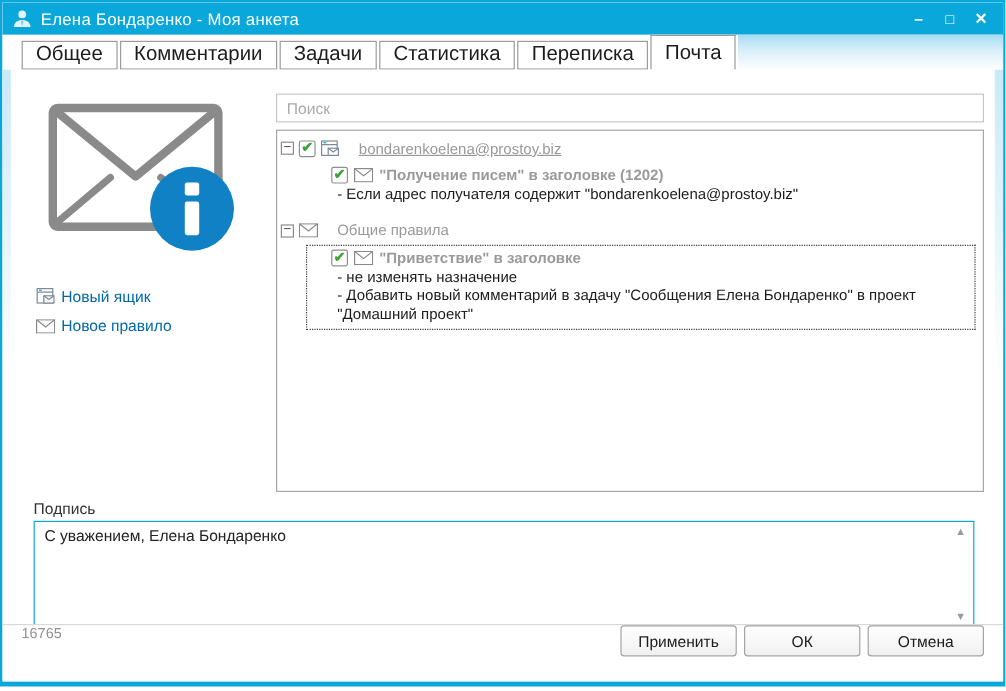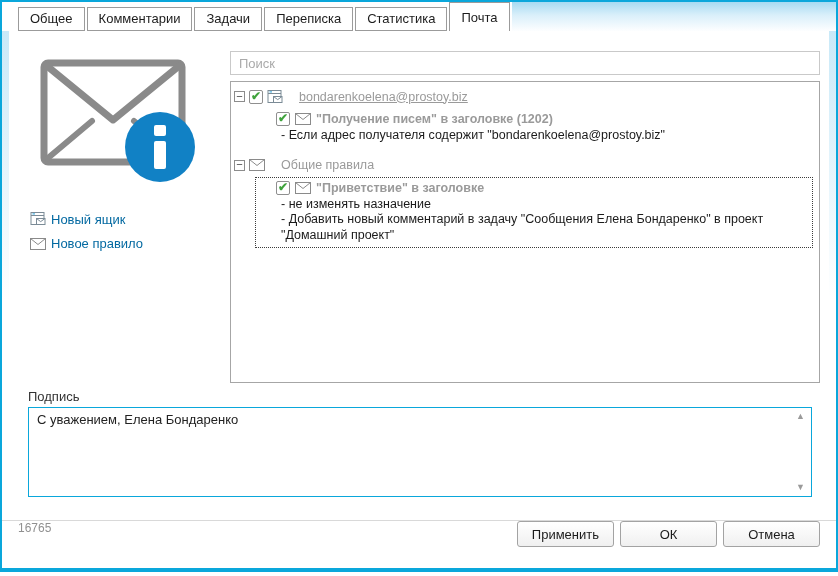--- a/index.html
+++ b/index.html
@@ -30,21 +30,21 @@
   .ctrl-maximize{font-size:12px;}
 
   
   .tabbar{
     height:29px;flex:0 0 29px;background:#fff;display:flex;align-items:flex-end;
   }
   .tab-lead{width:16px;height:29px;flex:0 0 16px;}
   .tab{
     height:24px;display:flex;align-items:center;padding:0 11px 2px 11px;
     border:1px solid #9b9b9b;background:#fff;margin-right:2px;
-    font-size:13px;color:#1c1c1c;cursor:pointer;white-space:nowrap;
+    font-size:17px;color:#1c1c1c;cursor:pointer;white-space:nowrap;
   }
   .tab.active{height:29px;border-bottom:none;padding-top:2px;}
   .tab-fill{
     flex:1;height:29px;
     background:linear-gradient(180deg,#a6dbf2 0%,#d9effa 45%,#fdfeff 100%);
   }
 
   
   .content{flex:1;position:relative;background:#fff;overflow:hidden;}
   .edge-glow{position:absolute;top:0;bottom:0;width:7px;pointer-events:none;
@@ -127,29 +127,44 @@
     min-width:97px;height:26px;border:1px solid #a3a3a3;border-radius:3px;
     background:linear-gradient(#ffffff,#f0f0f0);font-size:13px;color:#1c1c1c;
     font-family:"Liberation Sans",sans-serif;cursor:pointer;padding:0 14px;
   }
 </style>
 </head>
 <body>
 
 <div class="window">
 
+  <div class="titlebar">
+    <span class="ticon">
+      <svg width="17" height="15" viewBox="0 0 17 15">
+        <circle cx="8.5" cy="4" r="3.2" fill="#e3f3fb"></circle>
+        <path d="M1.5 14.5 C2 10.2 5 8.6 8.5 8.6 C12 8.6 15 10.2 15.5 14.5 Z" fill="#e3f3fb"></path>
+        <path d="M8.5 8.6 L7.4 10.2 L8.5 13.6 L9.6 10.2 Z" fill="#7fc5e8"></path>
+      </svg>
+    </span>
+    <span class="title-text">Елена Бондаренко - Моя анкета</span>
+    <div class="win-controls">
+        <span class="ctrl ctrl-minimize">–</span>
+        <span class="ctrl ctrl-maximize">□</span>
+        <span class="ctrl ctrl-close">✕</span>
+      </div>
+  </div>
 
   <div class="tabbar">
     <div class="tab-lead"></div>
     <div style="display:flex;align-items:flex-end;">
         <div class="tab">Общее</div>
         <div class="tab">Комментарии</div>
         <div class="tab">Задачи</div>
+        <div class="tab">Статистика</div>
         <div class="tab">Переписка</div>
-        <div class="tab">Статистика</div>
         <div class="tab active">Почта</div>
       </div>
     <div class="tab-fill"></div>
   </div>
 
   <div class="content">
     <div class="edge-glow left"></div>
     <div class="edge-glow right"></div>
 
     <div class="main-row">

